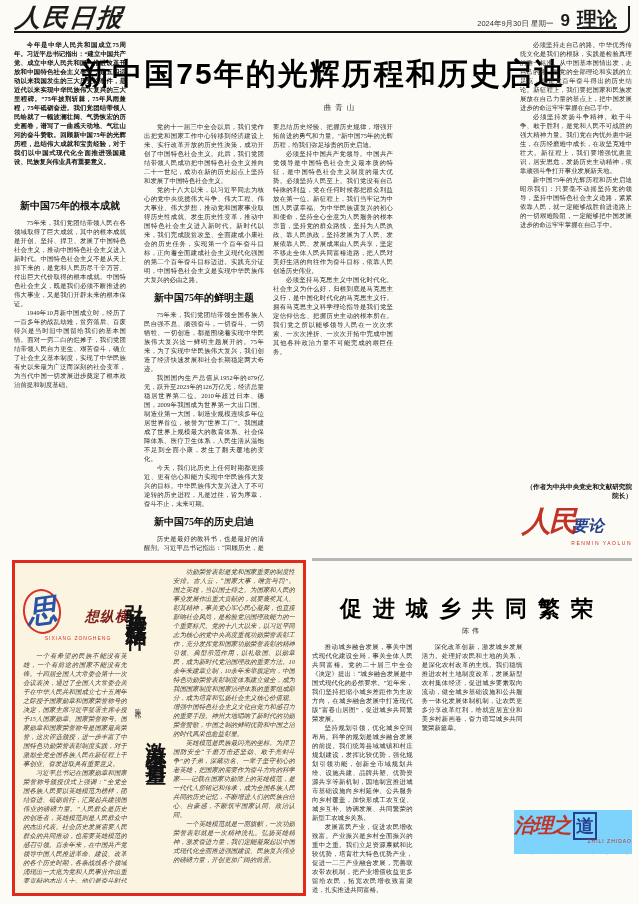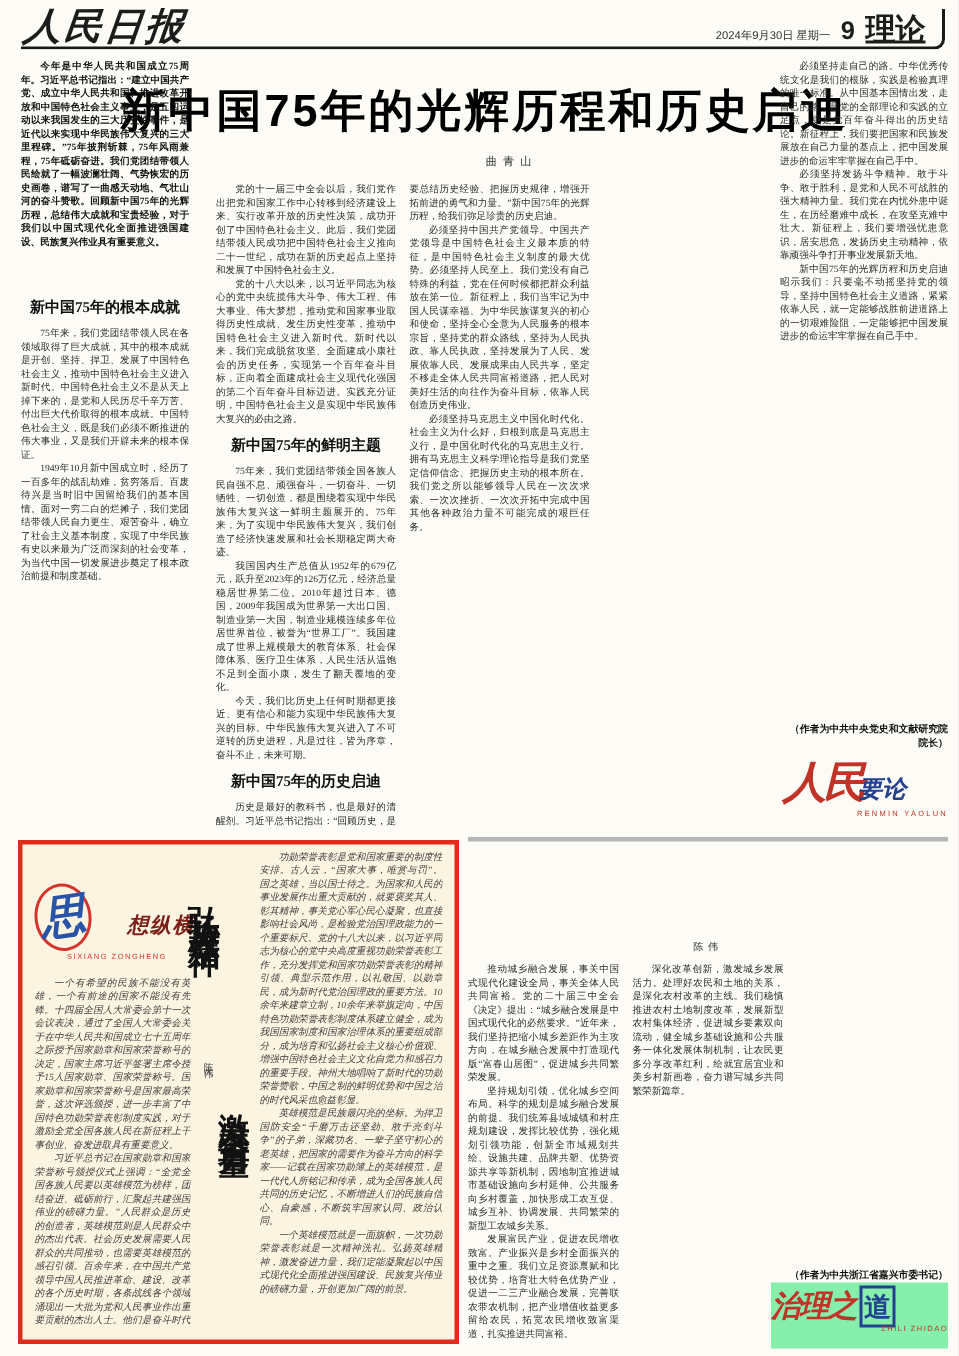--- a/index.html
+++ b/index.html
@@ -54,21 +54,21 @@
     letter-spacing:5px;line-height:26px;}
   .sx-byline{position:absolute;font-size:6.5px;color:#444;letter-spacing:2px;}
   
   .kicker{position:absolute;left:312px;top:578px;width:320px;text-align:center;
     font-family:"Liberation Sans","DejaVu Sans",sans-serif;font-size:11px;font-weight:bold;color:#111;}
   .b-title{position:absolute;left:312px;top:594px;width:320px;text-align:center;
     font-size:22px;font-weight:bold;letter-spacing:11px;color:#000;}
   .b-byline{position:absolute;left:312px;top:626px;width:320px;text-align:center;
     font-size:6.8px;letter-spacing:3px;color:#333;}
   
-  .zhili{position:absolute;left:514px;top:855px;width:118px;height:42px;background:#86efac;padding-top:2px;}
+  .zhili{position:absolute;left:514px;top:810px;width:118px;height:42px;background:#7dd3fc;padding-top:2px;}
   .zhili .p1{font-size:20px;font-weight:bold;font-style:italic;color:#c23327;letter-spacing:-1px;}
   .zhili .p2{font-size:18px;font-weight:bold;color:#24418f;border:2px solid #24418f;
     padding:0 1px;margin-left:2px;display:inline-block;}
   .zhili .sub{display:block;font-size:5px;color:#c23327;letter-spacing:1px;
     font-family:"Liberation Sans","DejaVu Sans",sans-serif;text-align:right;margin-top:-2px;}
 </style>
 </head>
 <body>
 
 <div id="page">
@@ -137,20 +137,21 @@
     <div class="sx-byline vert" style="left:118px;top:140px;height:40px;">陈大伟</div>
     <div class="sx-title vert" style="left:128px;top:162px;height:166px;">激发奋进力量</div>
 
     <div class="newscol kai" style="left:158px;top:4px;width:122px;height:318px;">
         <p>功勋荣誉表彰是党和国家重要的制度性安排。古人云，“国家大事，唯赏与罚”。国之英雄，当以国士待之。为国家和人民的事业发展作出重大贡献的，就要褒奖其人、彰其精神，事关党心军心民心凝聚，也直接影响社会风尚，是检验党治国理政能力的一个重要标尺。党的十八大以来，以习近平同志为核心的党中央高度重视功勋荣誉表彰工作，充分发挥党和国家功勋荣誉表彰的精神引领、典型示范作用，以礼敬国、以勋章民，成为新时代党治国理政的重要方法。10余年来建章立制，10余年来举旗定向，中国特色功勋荣誉表彰制度体系建立健全，成为我国国家制度和国家治理体系的重要组成部分，成为培育和弘扬社会主义核心价值观、增强中国特色社会主义文化自觉力和感召力的重要手段。神州大地唱响了新时代的功勋荣誉赞歌，中国之制的鲜明优势和中国之治的时代风采也愈益彰显。</p>
         <p>英雄模范是民族最闪亮的坐标。为捍卫国防安全“千磨万击还坚劲、敢于亮剑斗争”的子弟，深藏功名、一辈子坚守初心的老英雄，把国家的需要作为奋斗方向的科学家——记载在国家功勋簿上的英雄模范，是一代代人所铭记和传承，成为全国各族人民共同的历史记忆，不断增进人们的民族自信心、自豪感，不断筑牢国家认同、政治认同。</p>
         <p>一个英雄模范就是一面旗帜，一次功勋荣誉表彰就是一次精神洗礼。弘扬英雄精神，激发奋进力量，我们定能凝聚起以中国式现代化全面推进强国建设、民族复兴伟业的磅礴力量，开创更加广阔的前景。</p>
       </div>
   </div>
 
+  <div class="b-title">促进城乡共同繁荣</div>
   <div class="b-byline">陈伟</div>
   <div class="newscol center-flow" style="left:312px;top:642px;width:320px;height:258px;">
       <p>推动城乡融合发展，事关中国式现代化建设全局，事关全体人民共同富裕。党的二十届三中全会《决定》提出：“城乡融合发展是中国式现代化的必然要求。”近年来，我们坚持把缩小城乡差距作为主攻方向，在城乡融合发展中打造现代版“富春山居图”，促进城乡共同繁荣发展。</p>
       <p>坚持规划引领，优化城乡空间布局。科学的规划是城乡融合发展的前提。我们统筹县域城镇和村庄规划建设，发挥比较优势，强化规划引领功能，创新全市域规划共绘、设施共建、品牌共塑、优势资源共享等新机制，因地制宜推进城市基础设施向乡村延伸、公共服务向乡村覆盖，加快形成工农互促、城乡互补、协调发展、共同繁荣的新型工农城乡关系。</p>
       <p>发展富民产业，促进农民增收致富。产业振兴是乡村全面振兴的重中之重。我们立足资源禀赋和比较优势，培育壮大特色优势产业，促进一二三产业融合发展，完善联农带农机制，把产业增值收益更多留给农民，拓宽农民增收致富渠道，扎实推进共同富裕。</p>
       <p>深化改革创新，激发城乡发展活力。处理好农民和土地的关系，是深化农村改革的主线。我们稳慎推进农村土地制度改革，发展新型农村集体经济，促进城乡要素双向流动，健全城乡基础设施和公共服务一体化发展体制机制，让农民更多分享改革红利，绘就宜居宜业和美乡村新画卷，奋力谱写城乡共同繁荣新篇章。</p>
     </div>
 
   <div class="author-note" style="left:508px;top:846px;width:124px;">（作者为中共浙江省嘉兴市委书记）</div>
 

